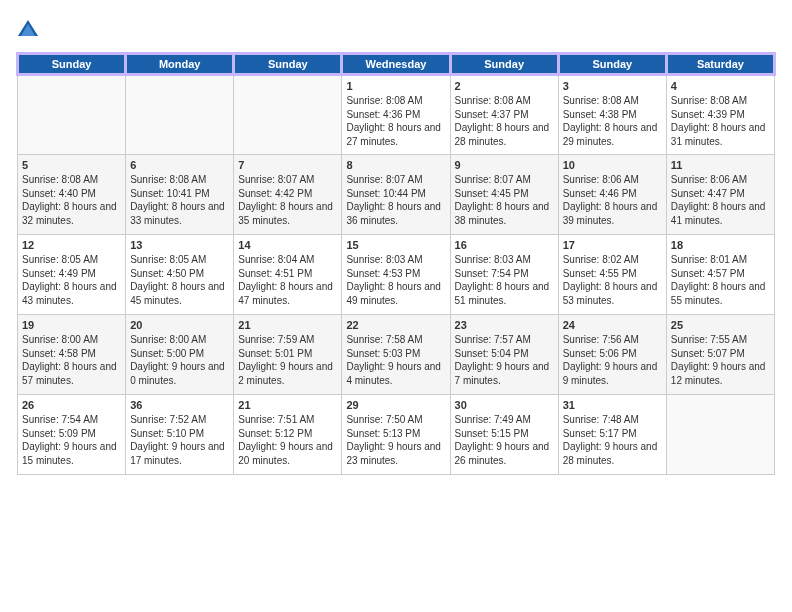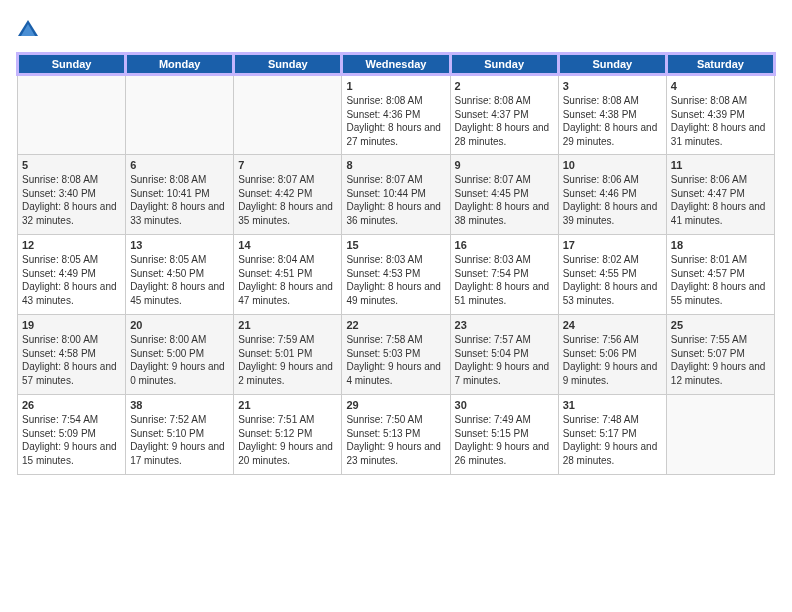--- a/index.html
+++ b/index.html
@@ -160,21 +160,21 @@
             <div class="day-info">Sunrise: 8:08 AM
 Sunset: 4:39 PM
 Daylight: 8 hours
 and 31 minutes.</div>
           </td>
         </tr>
         <tr>
           <td>
             <span class="day-number">5</span>
             <div class="day-info">Sunrise: 8:08 AM
-Sunset: 3:40 PM
+Sunset: 4:40 PM
 Daylight: 8 hours
 and 32 minutes.</div>
           </td>
           <td>
             <span class="day-number">6</span>
             <div class="day-info">Sunrise: 8:08 AM
 Sunset: 10:41 PM
 Daylight: 8 hours
 and 33 minutes.</div>
           </td>
@@ -318,21 +318,21 @@
         </tr>
         <tr>
           <td>
             <span class="day-number">26</span>
             <div class="day-info">Sunrise: 7:54 AM
 Sunset: 5:09 PM
 Daylight: 9 hours
 and 15 minutes.</div>
           </td>
           <td>
-            <span class="day-number">38</span>
+            <span class="day-number">36</span>
             <div class="day-info">Sunrise: 7:52 AM
 Sunset: 5:10 PM
 Daylight: 9 hours
 and 17 minutes.</div>
           </td>
           <td>
             <span class="day-number">21</span>
             <div class="day-info">Sunrise: 7:51 AM
 Sunset: 5:12 PM
 Daylight: 9 hours

